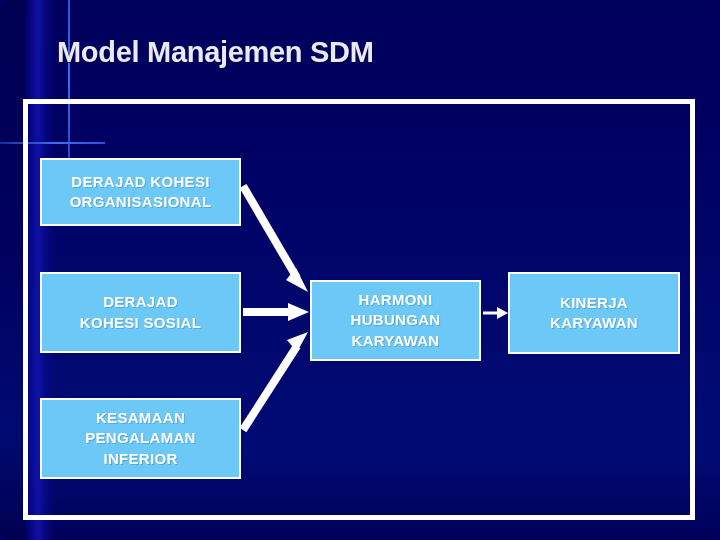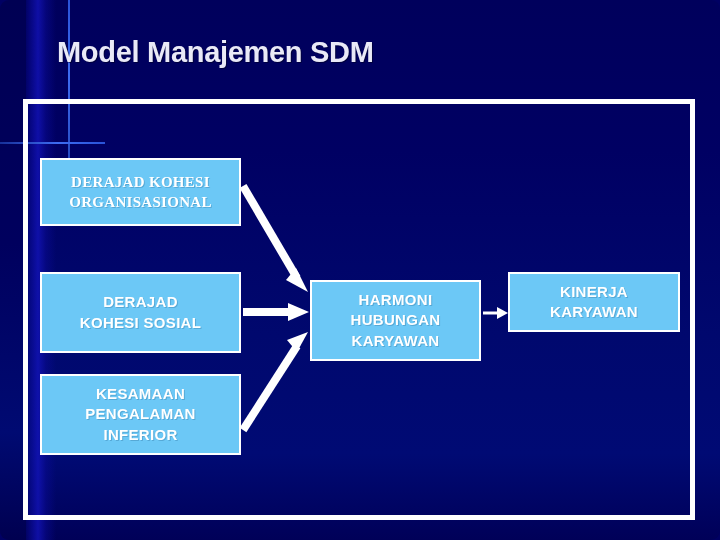--- a/index.html
+++ b/index.html
@@ -90,25 +90,25 @@
     font-weight: bold;
     line-height: 1.35;
     text-align: center;
     display: flex;
     align-items: center;
     justify-content: center;
     letter-spacing: 0.3px;
     text-shadow: 1px 1px 0 rgba(60,130,175,0.45);
     white-space: pre-line;
   }
-  .box-kohesi-org    { left: 40px;  top: 158px; width: 201px; height: 68px; font-family: Liberation Serif, serif; }
+  .box-kohesi-org    { left: 40px;  top: 158px; width: 201px; height: 68px; }
   .box-kohesi-sosial { left: 40px;  top: 272px; width: 201px; height: 81px; }
-  .box-kesamaan      { left: 40px;  top: 374px; width: 201px; height: 81px; }
+  .box-kesamaan      { left: 40px;  top: 398px; width: 201px; height: 81px; }
   .box-harmoni       { left: 310px; top: 280px; width: 171px; height: 81px; }
-  .box-kinerja       { left: 508px; top: 272px; width: 172px; height: 60px; }
+  .box-kinerja       { left: 508px; top: 272px; width: 172px; height: 82px; }
 
   
   .arrows {
     position: absolute;
     left: 0; top: 0;
     width: 720px; height: 540px;
     pointer-events: none;
   }
 </style>
 </head>

